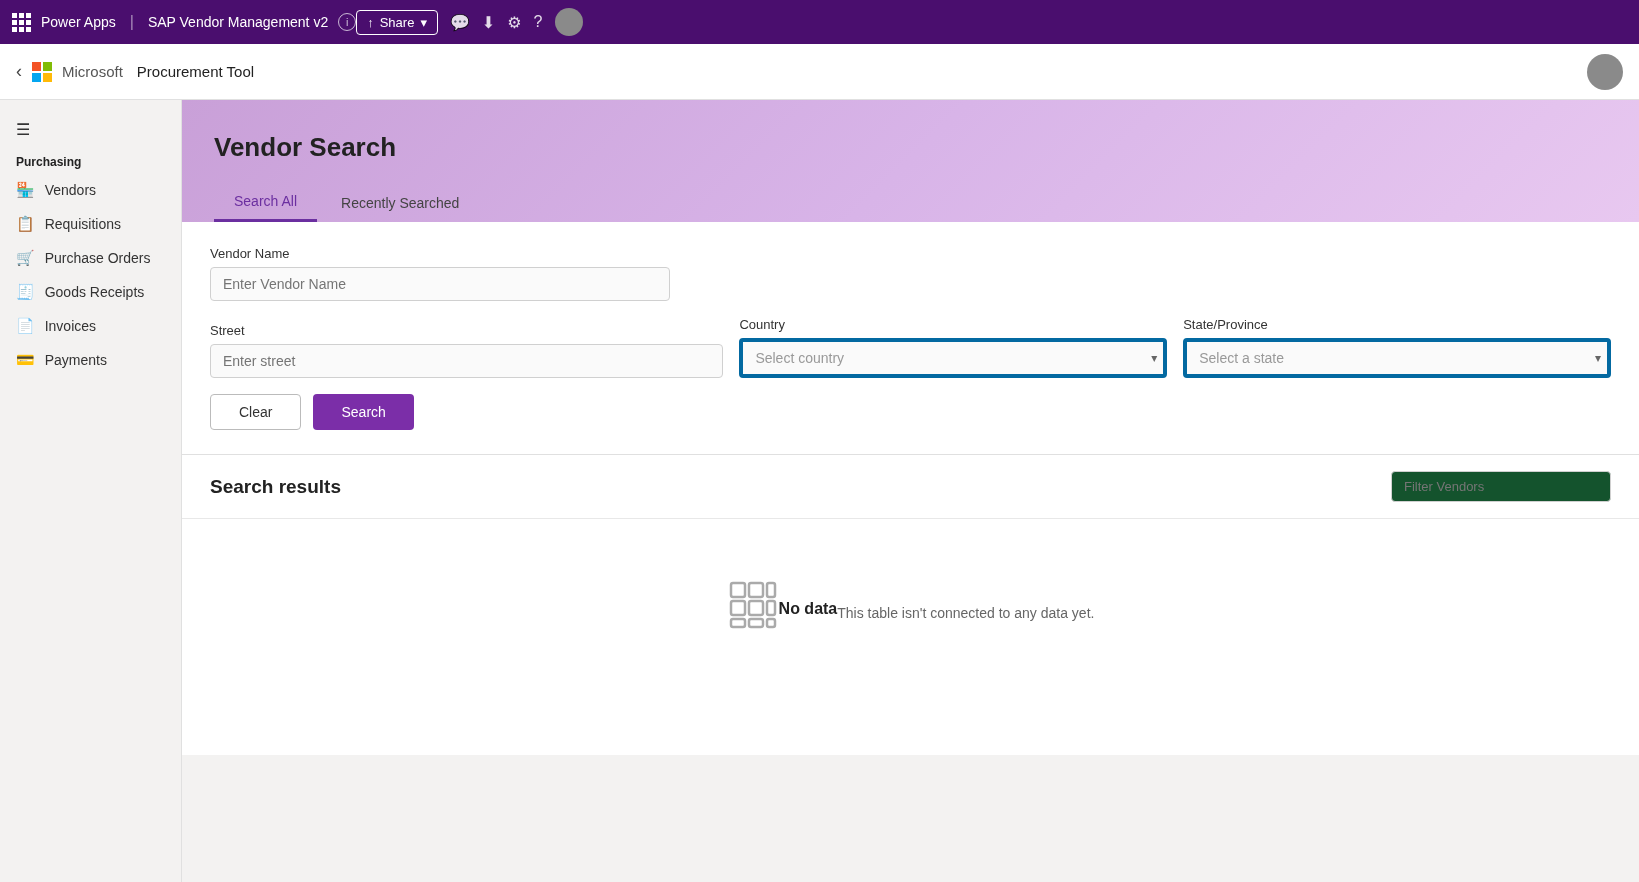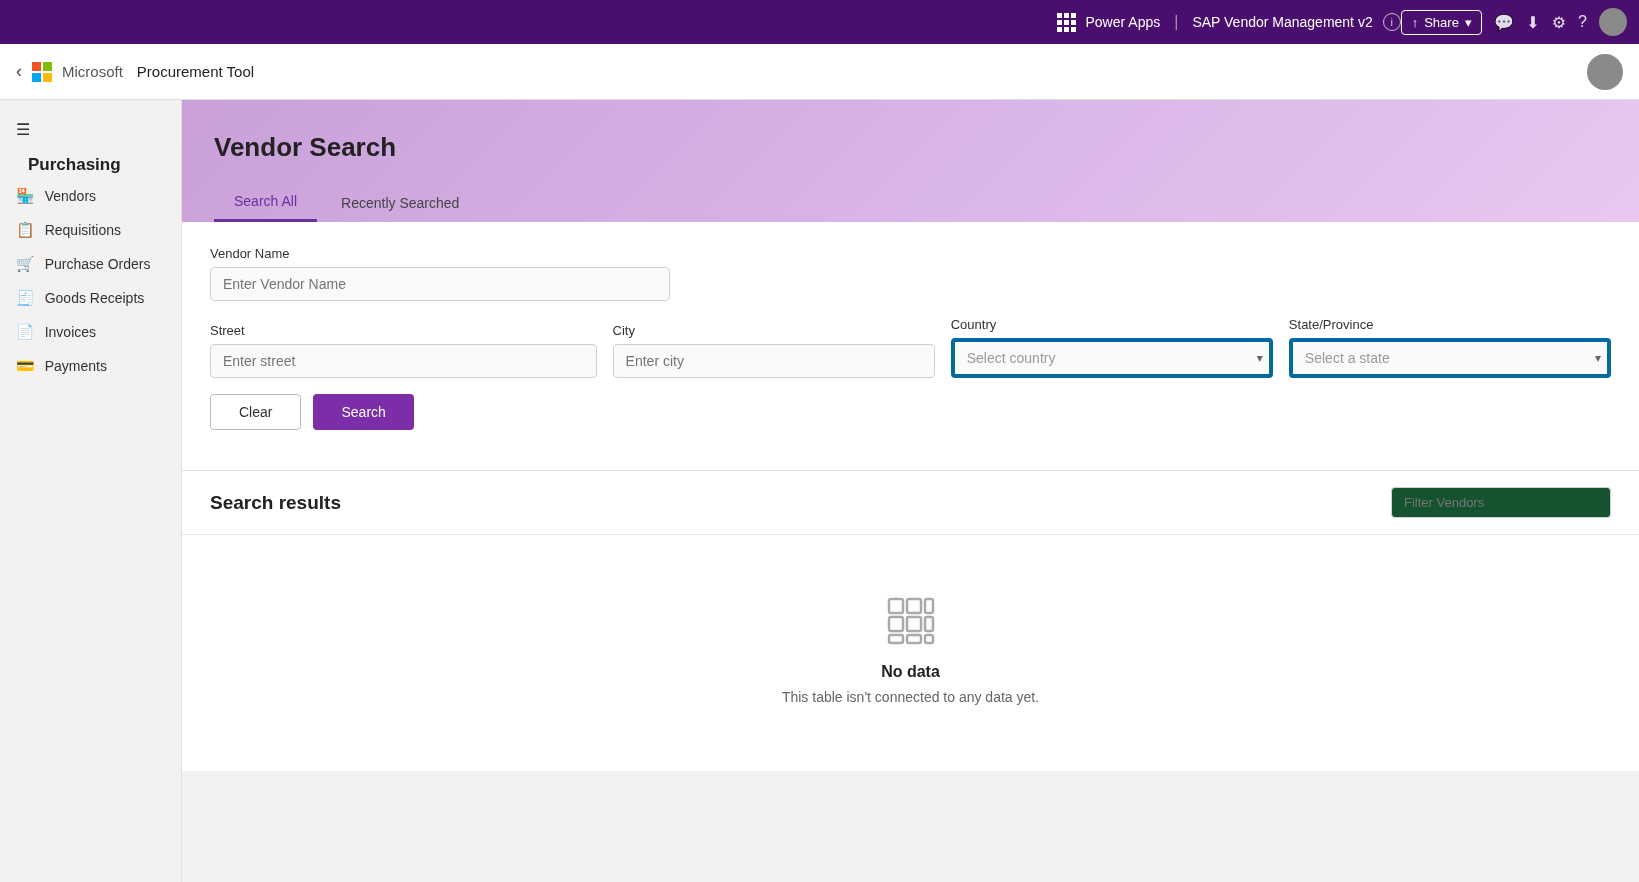--- a/index.html
+++ b/index.html
@@ -4,21 +4,21 @@
   <style>
     * { box-sizing: border-box; margin: 0; padding: 0; }
     body { font-family: 'Segoe UI', sans-serif; background: #f3f2f1; height: 882px; overflow: hidden; }
 
     
     .topbar {
       height: 44px;
       background: #4a0e6e;
       display: flex;
       align-items: center;
-      justify-content: flex-end;
+      justify-content: flex-start;
       padding: 0 12px;
       color: white;
     }
     .topbar-left { display: flex; align-items: center; gap: 10px; }
     .topbar-left .grid-icon { display: grid; grid-template-columns: repeat(3,5px); gap: 2px; }
     .topbar-left .grid-icon span { width: 5px; height: 5px; background: white; display: block; }
     .topbar-title { font-size: 14px; color: white; }
     .topbar-sep { color: rgba(255,255,255,0.5); margin: 0 4px; }
     .topbar-info { width: 18px; height: 18px; border-radius: 50%; border: 1.5px solid rgba(255,255,255,0.7); display: flex; align-items: center; justify-content: center; font-size: 11px; color: rgba(255,255,255,0.7); }
     .topbar-right { display: flex; align-items: center; gap: 12px; }
@@ -56,21 +56,21 @@
 
     
     .sidebar {
       width: 182px;
       background: #f3f2f1;
       flex-shrink: 0;
       padding: 12px 0;
       border-right: 1px solid #e0e0e0;
     }
     .sidebar-menu-icon { font-size: 16px; color: #333; padding: 8px 16px; cursor: pointer; }
-    .sidebar-section-title { font-size: 17px; font-weight: 700; color: #222; padding: 8px 28px 4px; }
+    .sidebar-section-title { font-size: 12px; font-weight: 700; color: #222; padding: 8px 16px 4px; }
     .sidebar-item {
       display: flex; align-items: center; gap: 10px;
       padding: 8px 16px; cursor: pointer; color: #333; font-size: 14px;
     }
     .sidebar-icon { font-size: 15px; color: #555; }
 
     
     .main-content {
       flex: 1;
       background: #f3f2f1;
@@ -94,21 +94,21 @@
     }
     .tab.active {
       color: #6b2fa0;
       border-bottom: 3px solid #6b2fa0;
     }
 
     
     .search-panel {
       background: white;
       margin: 0;
-      padding: 24px 28px 40px;
+      padding: 24px 28px 24px;
       border-bottom: 1px solid #e0e0e0;
     }
 
     .form-group { margin-bottom: 16px; }
     .form-label { font-size: 13px; color: #333; margin-bottom: 6px; display: block; }
     .form-input {
       width: 100%; padding: 8px 12px; border: 1px solid #d0d0d0;
       border-radius: 4px; font-size: 14px; color: #333;
       background: #fafafa; outline: none;
     }
@@ -148,21 +148,21 @@
       display: flex; align-items: center; justify-content: space-between;
       padding: 16px 28px; border-bottom: 1px solid #e8e8e8;
     }
     .results-title { font-size: 19px; font-weight: 600; color: #222; }
     .filter-input {
       padding: 7px 12px; border: 1px solid #d0d0d0; border-radius: 4px;
       font-size: 13px; color: #999; width: 220px; background: #14532d; outline: none;
     }
 
     .no-data-area {
-      display: flex; flex-direction: column; align-items: center; justify-content: center;
+      display: flex; flex-direction: row; align-items: center; justify-content: center;
       padding: 60px 20px;
     }
     .grid-placeholder {
       width: 52px; height: 52px; margin-bottom: 16px;
     }
     .no-data-title { font-size: 16px; font-weight: 600; color: #222; margin-bottom: 8px; }
     .no-data-sub { font-size: 14px; color: #666; }
   </style>
 </head>
 <body>
@@ -259,24 +259,20 @@
     <div class="search-panel">
       <div class="form-group">
         <label class="form-label">Vendor Name</label>
         <input class="form-input" type="text" style="max-width: 460px;" placeholder="Enter Vendor Name">
       </div>
 
       <div class="form-row">
         <div class="form-col form-col-street">
           <label class="form-label">Street</label>
           <input class="form-input" type="text" placeholder="Enter street" style="">
-        </div>
-        <div class="form-col">
-          <label class="form-label">City</label>
-          <input class="form-input" type="text" placeholder="Enter city" style="">
         </div>
         <div class="form-col">
           <label class="form-label">Country</label>
           <div class="select-wrapper">
             <select class="form-select">
               <option value="">Select country</option>
             </select>
             <span class="select-chevron">▾</span>
           </div>
         </div>

